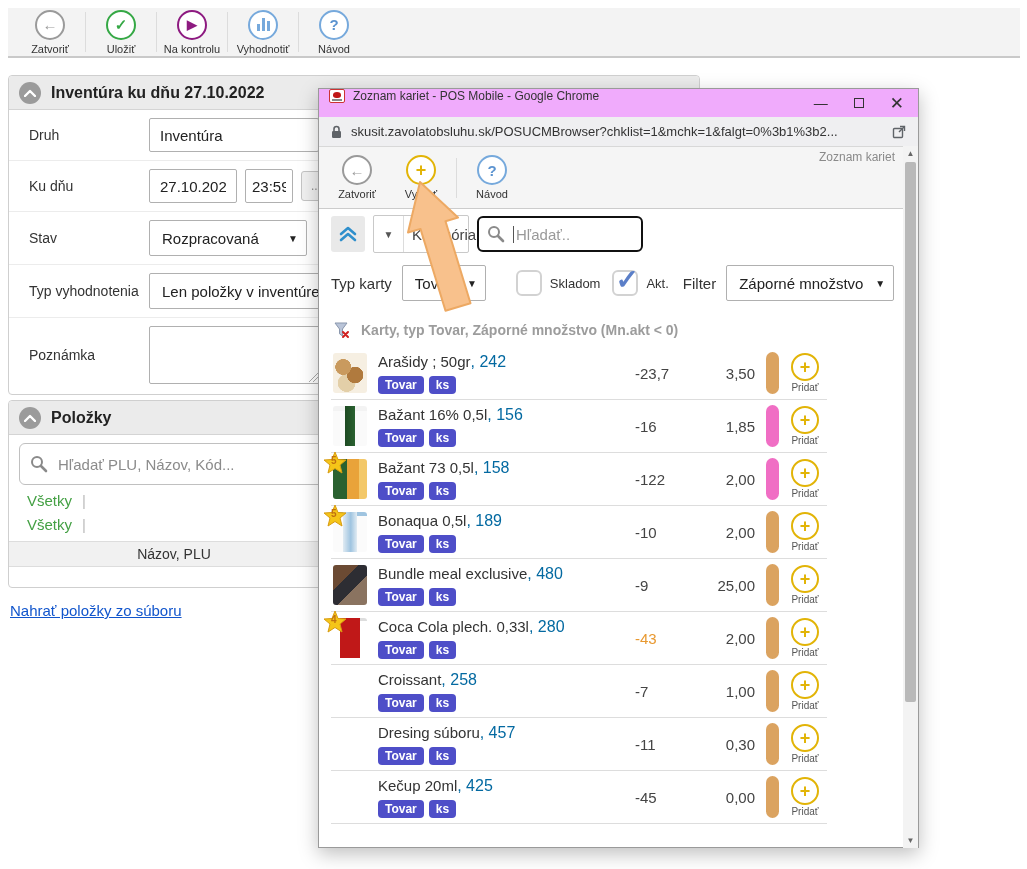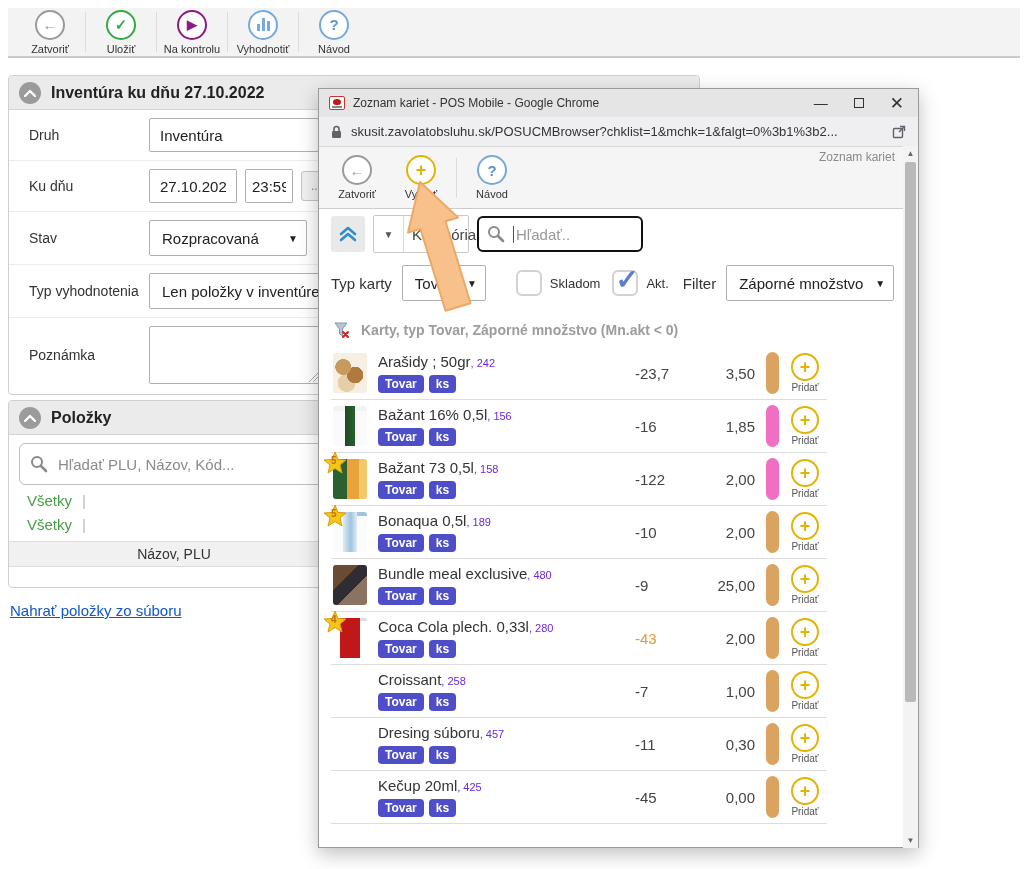--- a/index.html
+++ b/index.html
@@ -62,21 +62,21 @@
   .pipe { color:#bbb; }
   .pol-thead { margin-top:8px; height:26px; background:#f1f1f1; border-top:1px solid #ddd; border-bottom:1px solid #ddd;
     display:flex; align-items:center; }
   .pol-thead span { width:330px; text-align:center; font-weight:normal; font-size:14px; color:#333; }
 
   .upload-link { position:absolute; left:10px; top:602px; font-size:15px; color:#1155cc; text-decoration:underline; }
 
   
   .popup { position:absolute; left:318px; top:88px; width:601px; height:760px; background:#fff; border:1px solid #9a9a9a;
     box-shadow:0 6px 18px rgba(0,0,0,.25); }
-  .win-titlebar { height:28px; background:#e5e5e5; display:flex; align-items:center; padding:0 10px; gap:8px; }
+  .win-titlebar { height:28px; background:#f0abfc; display:flex; padding:0 10px; gap:8px; }
   .favicon { width:16px; height:14px; background:#fff; border:1px solid #c33; border-radius:2px; position:relative; flex-shrink:0; }
   .favicon::after { content:""; position:absolute; left:3px; top:2px; width:8px; height:6px; background:#c01818; border-radius:50% 50% 40% 40%; }
   .favicon::before { content:""; position:absolute; left:2px; bottom:1px; width:10px; height:2px; background:#888; }
   .win-title { font-size:12px; color:#333; flex:1; white-space:nowrap; overflow:hidden; }
   .win-ctrls { display:flex; align-items:center; gap:26px; margin-right:4px; }
   .wc { color:#333; font-size:14px; line-height:1; cursor:pointer; }
   .wc-box { width:10px; height:10px; border:1.5px solid #333; }
   .wc-x { font-size:17px; }
   .win-urlbar { height:30px; background:#efeff1; border-bottom:1px solid #d8d8d8; display:flex; align-items:center; padding:0 12px; gap:9px; }
   .url-text { font-size:13px; color:#333; flex:1; white-space:nowrap; overflow:hidden; }
@@ -124,21 +124,21 @@
   .bazant73 { background:linear-gradient(90deg, #2a6130 0 40%, #e9a33a 40% 75%, #f3c869 75%); border-radius:3px; }
   .bonaqua  { background:linear-gradient(90deg, transparent 30%, #dfeaf2 30%, #9fc4e0 52%, #dfeaf2 70%, transparent 70%),
               linear-gradient(180deg, #9fc4e0 0 10%, transparent 10%); background-color:#fbfbfb; }
   .bundle   { background:linear-gradient(135deg, #6b4a33 0 35%, #2d2d33 35% 60%, #8a7360 60%); }
   .cola     { background:linear-gradient(90deg, transparent 20%, #c01818 20% 80%, transparent 80%),
               linear-gradient(180deg, #ddd 0 8%, transparent 8%); background-color:#fff; }
   .star { position:absolute; left:-8px; top:-8px; width:24px; height:24px; }
   .star .star-num { position:absolute; left:8px; top:4px; font-size:10px; font-weight:bold; color:#c07010; }
   .row-main { flex:1; padding-left:7px; align-self:center; }
   .row-name { font-size:15px; color:#333; }
-  .row-name .plu { font-size:11px; color:#6d28d9; }
+  .row-name .plu { font-size:16px; color:#0369a1; }
   .row-badges { margin-top:5px; display:flex; gap:5px; }
   .badge { background:#4e4ec8; color:#fff; font-size:12px; font-weight:bold; padding:2px 7px; border-radius:4px; }
   .row-mn { width:60px; padding-right:4px; font-size:15px; color:#444; flex-shrink:0; }
   .row-mn.hl { color:#e8982f; }
   .row-cena { width:62px; text-align:right; padding-right:2px; font-size:15px; color:#444; flex-shrink:0; }
   .row-bar { width:13px; height:42px; border-radius:7px; margin-left:9px; flex-shrink:0; }
   .row-add { width:44px; display:flex; flex-direction:column; align-items:center; margin-left:4px; flex-shrink:0; cursor:pointer; }
   .add-circle { width:28px; height:28px; border-radius:50%; border:2.5px solid #e2b407; color:#e2b407; font-weight:bold; font-size:18px;
     display:flex; align-items:center; justify-content:center; }
   .add-lbl { font-size:10px; color:#555; margin-top:1px; }

